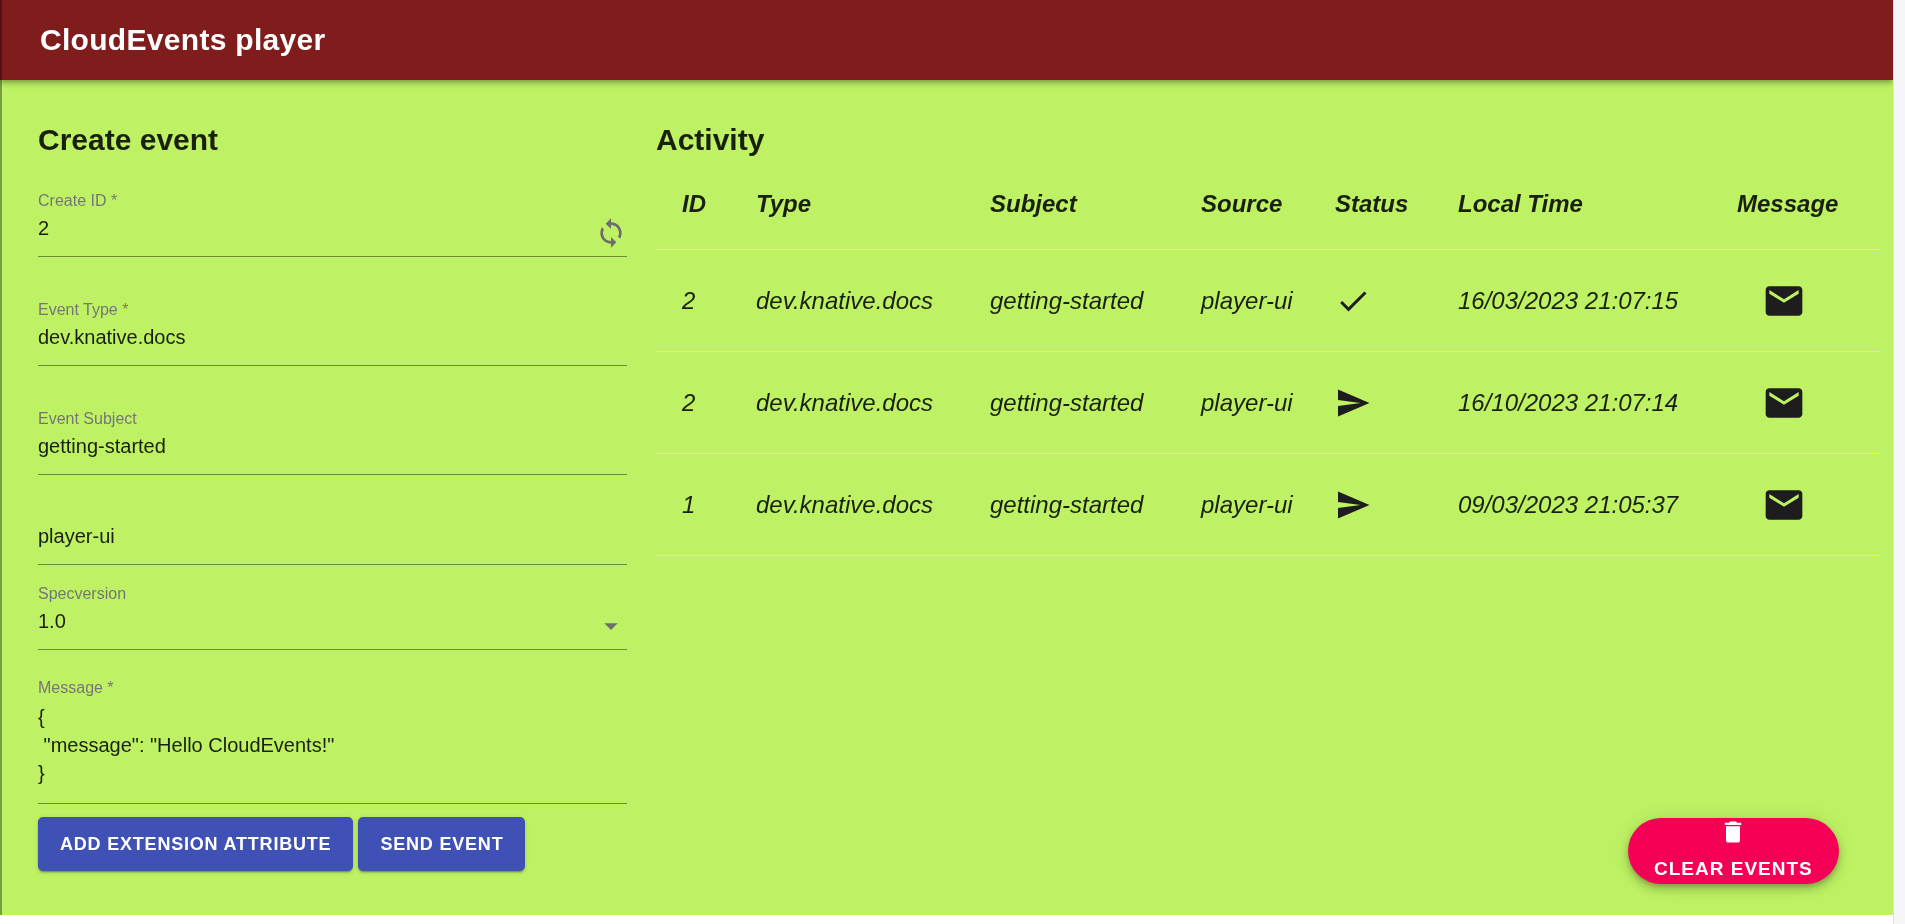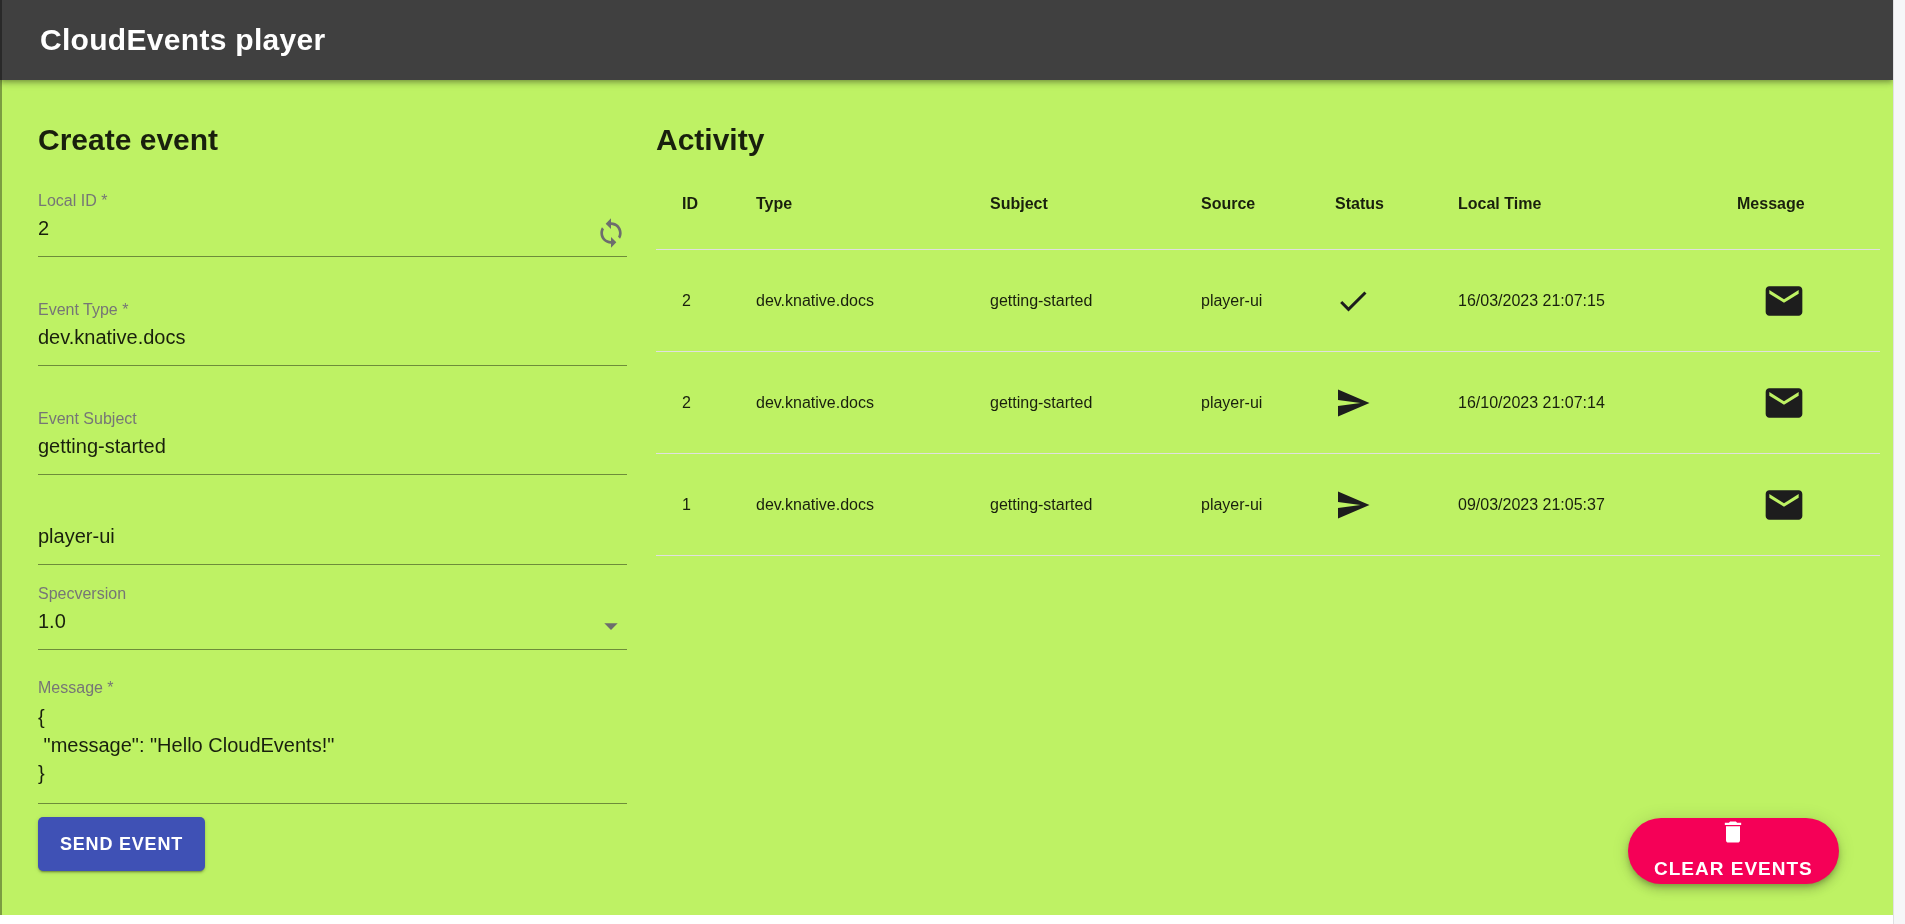--- a/index.html
+++ b/index.html
@@ -8,21 +8,21 @@
   body {
     width:1905px; height:924px; overflow:hidden; position:relative;
     background:#ffffff;
     font-family:"Liberation Sans", sans-serif;
     color:rgba(0,0,0,.87);
   }
   .page { width:1893px; position:relative; }
 
   
   .appbar {
-    height:80px; background:#404040; display:flex; align-items:center;
+    height:80px; background:#7f1d1d; display:flex; align-items:center;
     padding-left:40px; position:relative; z-index:4;
     box-shadow:0 2px 4px -1px rgba(0,0,0,.2),0 4px 5px 0 rgba(0,0,0,.14),0 1px 10px 0 rgba(0,0,0,.12);
   }
   .appbar h1 { margin:0; color:#fff; font-size:30px; font-weight:700; letter-spacing:.3px; }
 
   
   .shell { background:#bef264; min-height:835px; padding:42px 0 0 38px; display:flex; }
   .edge-line { position:absolute; left:0; top:0; width:2px; height:915px; background:rgba(0,0,0,.35); z-index:9; }
 
   h2.section { margin:0; font-size:30px; font-weight:700; line-height:36px; color:rgba(0,0,0,.87); }
@@ -61,21 +61,21 @@
   .trow {
     display:grid;
     grid-template-columns:100px 234px 211px 134px 123px 279px auto;
     align-items:center;
     border-bottom:1px solid #e0e0e0;
   }
   .trow > :first-child { padding-left:26px; }
   .thead { height:92px; }
   .thead .cell { font-weight:700; }
   .tbody .trow { height:102px; }
-  .cell { font-size:16px; color:rgba(0,0,0,.87); }
+  .cell { font-size:24px; color:rgba(0,0,0,.87);font-style:italic; }
   .icon-cell { display:flex; align-items:center; }
   .mail-btn { background:none; border:none; padding:0; margin-left:25px; cursor:pointer; display:inline-flex; }
 
   
   .fab {
     position:absolute; left:1628px; top:818px; height:66px; padding:0 26px;
     border:none; border-radius:33px; background:#f50057; color:#fff; cursor:pointer;
     display:flex; align-items:center; gap:12px;
     font-family:"Liberation Sans", sans-serif; font-size:19px; font-weight:700; letter-spacing:1px;
     box-shadow:0 3px 5px -1px rgba(0,0,0,.2),0 6px 10px 0 rgba(0,0,0,.14),0 1px 18px 0 rgba(0,0,0,.12);
@@ -97,21 +97,21 @@
   <header class="appbar">
     <h1>CloudEvents player</h1>
   </header>
 
   <main class="shell">
 
     <section class="create">
       <h2 class="section">Create event</h2>
 
       <div class="field first">
-        <label>Local ID *</label>
+        <label>Create ID *</label>
         <div class="control">
           <input value="2" style="">
           <span class="adorn">
             <svg viewBox="0 0 24 24" width="32" height="32" fill="#6d6d6d">
                 <g transform="translate(24,0) scale(-1,1)">
                   <path d="M12 6v3l4-4-4-4v3c-4.42 0-8 3.58-8 8 0 1.57.46 3.03 1.24 4.26L6.7 14.8c-.45-.83-.7-1.79-.7-2.8 0-3.31 2.69-6 6-6zm6.76 1.74L17.3 9.2c.44.84.7 1.79.7 2.8 0 3.31-2.69 6-6 6v-3l-4 4 4 4v-3c4.42 0 8-3.58 8-8 0-1.57-.46-3.03-1.24-4.26z"></path>
                 </g>
               </svg>
           </span>
         </div>
@@ -152,20 +152,21 @@
       <div class="field msg">
         <label>Message *</label>
         <div class="control">
           <textarea rows="3" style="">{
  "message": "Hello CloudEvents!"
 }</textarea>
         </div>
       </div>
 
       <div class="btn-row">
+        <button class="btn">ADD EXTENSION ATTRIBUTE</button>
         <button class="btn">SEND EVENT</button>
       </div>
     </section>
 
     <section class="activity">
       <h2 class="section">Activity</h2>
 
       <div class="trow thead">
         <div class="cell">ID</div>
         <div class="cell">Type</div>

